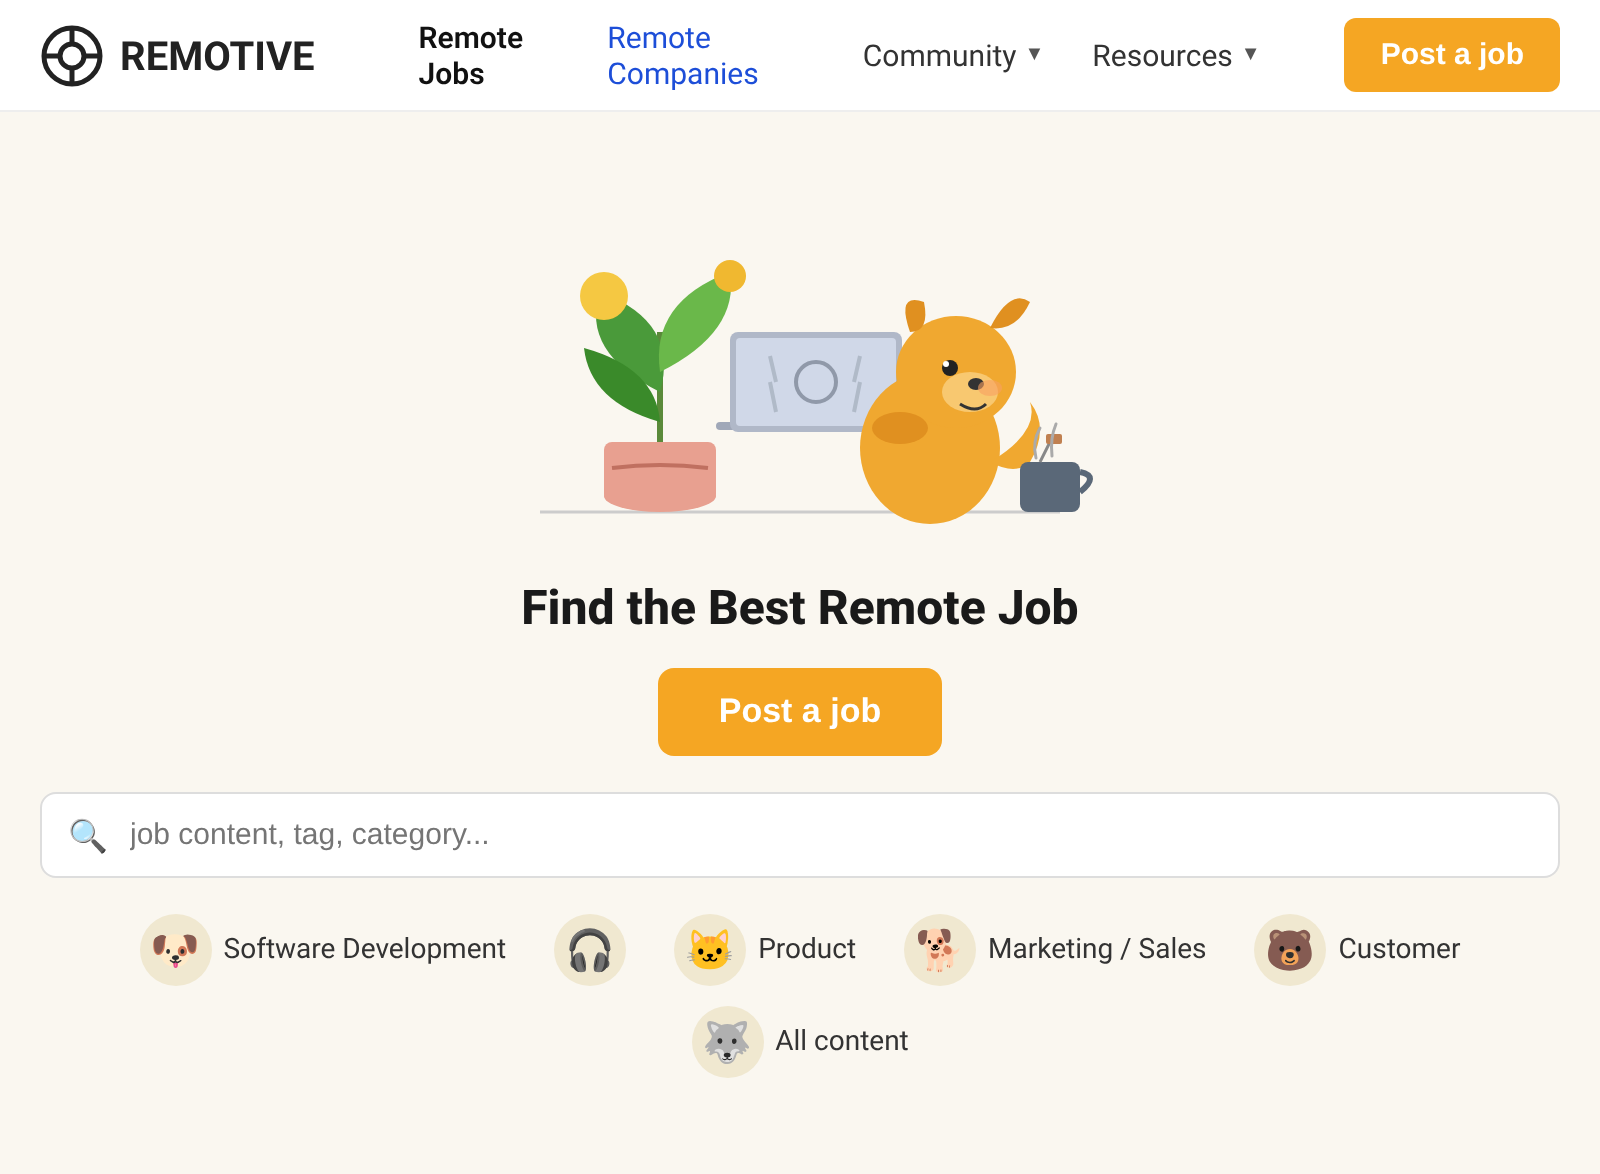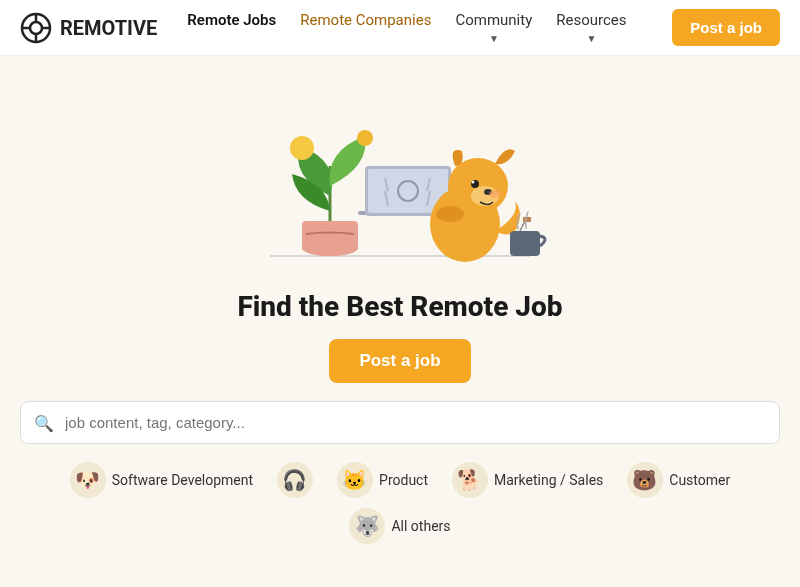--- a/index.html
+++ b/index.html
@@ -12,55 +12,55 @@
     }
 
     
     .navbar {
       background: #fff;
       border-bottom: 1px solid #eee;
       display: flex;
       align-items: center;
       padding: 0 20px;
       height: 56px;
-      gap: 20px;
+      gap: 42px;
     }
     .logo-area {
       display: flex;
       align-items: center;
       gap: 8px;
       font-weight: 700;
       font-size: 20px;
       color: #222;
       text-decoration: none;
       margin-right: 10px;
     }
     .logo-icon {
       width: 32px;
       height: 32px;
     }
     .nav-links {
       display: flex;
+      align-items: center;
       gap: 24px;
       flex: 1;
     }
     .nav-link {
       font-size: 15px;
-      color: #a16207;
+      color: #1d4ed8;
       text-decoration: none;
       cursor: pointer;
     }
     .nav-link-dropdown {
       display: flex;
       align-items: center;
       gap: 4px;
       font-size: 15px;
       color: #333;
       cursor: pointer;
-      flex-direction: column;
     }
     .nav-link.active {
       font-weight: 600;
       color: #111;
     }
     .caret {
       font-size: 10px;
       color: #555;
     }
     .post-job-btn {
@@ -84,21 +84,21 @@
       padding-top: 10px;
     }
     .hero-illustration {
       width: 380px;
       height: 220px;
       position: relative;
     }
 
     
     .hero-title {
-      font-size: 28px;
+      font-size: 24px;
       font-weight: 800;
       color: #1a1a1a;
       margin-top: 4px;
       margin-bottom: 16px;
       text-align: center;
     }
 
     
     .post-job-hero-btn {
       background: #f5a623;
@@ -284,16 +284,16 @@
     <div class="category-item">
       <div class="cat-emoji">🐕</div>
       <span>Marketing / Sales</span>
     </div>
     <div class="category-item">
       <div class="cat-emoji">🐻</div>
       <span>Customer</span>
     </div>
     <div class="category-item">
       <div class="cat-emoji">🐺</div>
-      <span>All others</span>
+      <span>All content</span>
     </div>
   </div>
 </section>
 
 </body></html>

